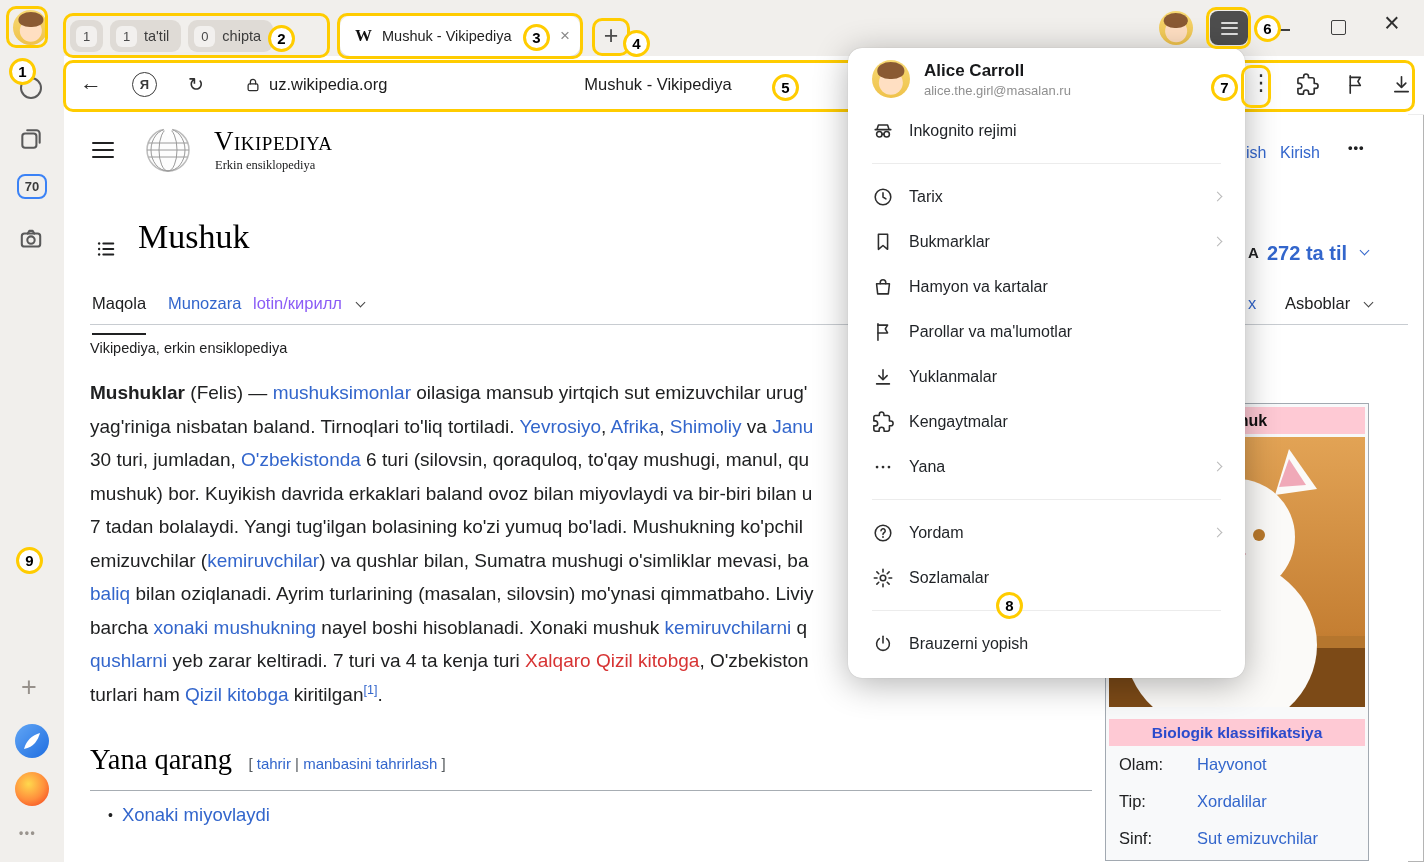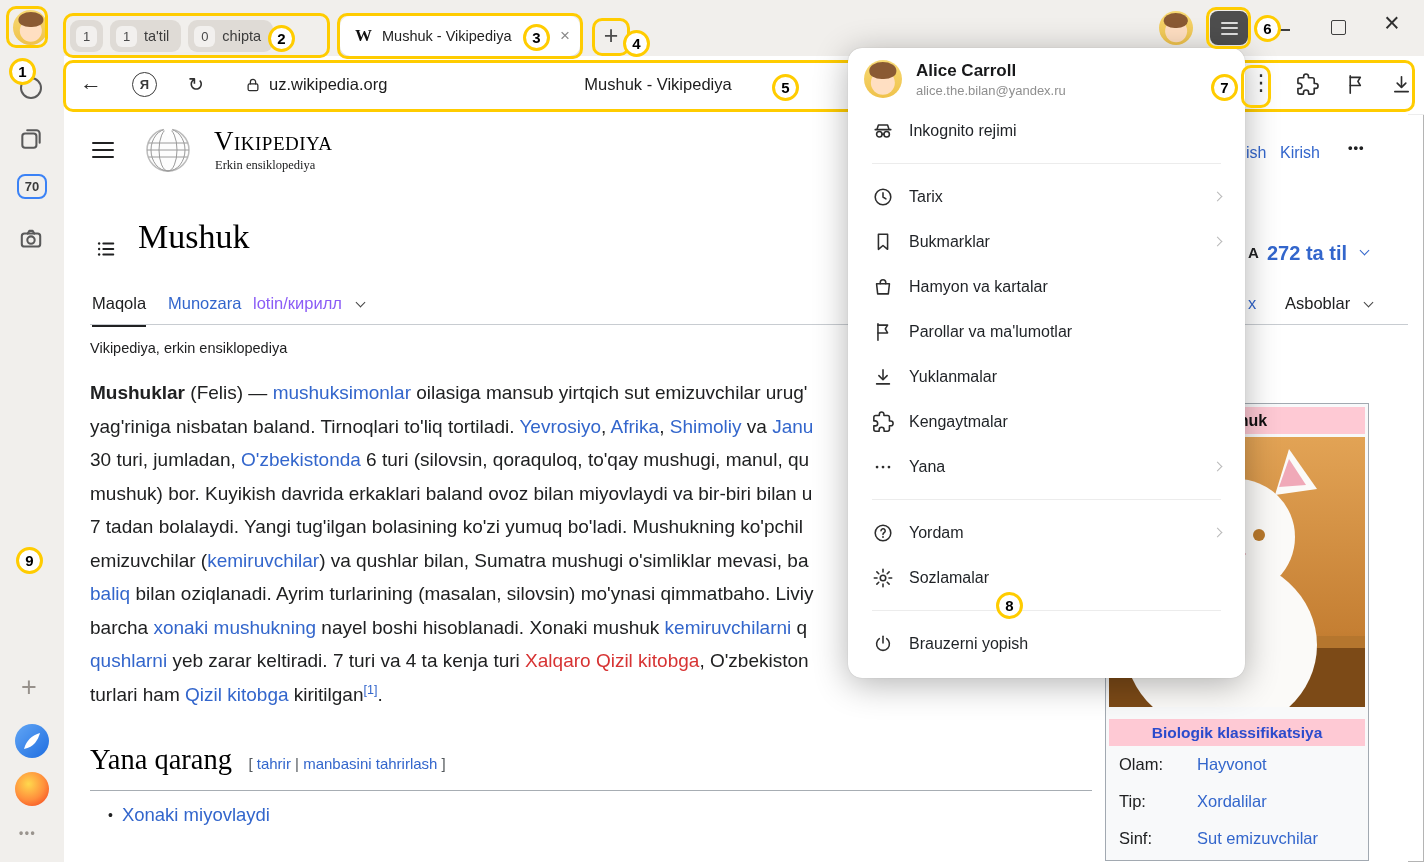--- a/index.html
+++ b/index.html
@@ -73,21 +73,21 @@
   .w-langA{position:absolute;left:1184px;top:130px;font-size:15px;color:#202122;font-weight:bold}
   .w-langs{position:absolute;left:1203px;top:128px;font-size:20px;font-weight:bold;color:#3366cc}
   .chev{display:inline-block;width:7px;height:7px;border-right:1.8px solid #555;border-bottom:1.8px solid #555;box-sizing:border-box}
   .chev-d{transform:rotate(45deg)}
   .chev-r{transform:rotate(-45deg)}
   .chev-blue{border-color:#3366cc}
   .chev-gray{border-color:#b9b9b9}
 
   .w-tabs-rule{position:absolute;left:26px;top:210px;width:1318px;height:1px;background:#c8ccd1}
   .w-tab{position:absolute;top:180px;font-size:16.5px}
-  .w-tab-active{color:#202122;border-bottom:2.5px solid #202122;padding-bottom:12px}
+  .w-tab-active{color:#202122;border-bottom:2.5px solid #202122;padding-bottom:20px}
   .w-subtitle{position:absolute;left:26px;top:226px;font-size:14.5px;color:#202122}
 
   .w-para{position:absolute;left:26px;top:262px}
   .pline{height:33.5px;line-height:33.5px;white-space:nowrap;font-size:19px;color:#202122}
   .seg-b{font-weight:bold}
   .seg-l{color:#3366cc}
   .seg-r{color:#d73333}
   .seg-sup{font-size:12.5px;vertical-align:super;line-height:0;color:#3366cc}
 
   .w-h2wrap{position:absolute;left:26px;top:630px}
@@ -103,21 +103,21 @@
   .ib-title{height:27px;background:#fec9d4;display:flex;align-items:center;justify-content:center;font-weight:bold;font-size:16px;color:#111}
   .ib-img{height:270px;margin-top:3px;overflow:hidden;line-height:0}
   .ib-bio{height:27px;background:#fec9d4;margin-top:12px;display:flex;align-items:center;justify-content:center;font-weight:bold;font-size:15.5px;color:#2b4bcc}
   .ib-row{display:flex;height:37px;align-items:center;font-size:16.5px}
   .ib-l{width:88px;padding-left:10px;color:#202122;box-sizing:border-box}
   .ib-v{color:#3366cc}
 
   
   .menu{position:absolute;left:848px;top:48px;width:397px;background:#fff;border-radius:14px;z-index:50;
         box-shadow:0 6px 34px rgba(0,0,0,.30),0 0 1px rgba(0,0,0,.25);padding-bottom:12px}
-  .menu-head{display:flex;align-items:flex-start;gap:14px;padding:12px 24px 10px 16px}
+  .menu-head{display:flex;align-items:flex-start;gap:14px;padding:12px 24px 10px 24px}
   .menu-head .avatar{position:relative;width:38px;height:38px;flex:0 0 38px}
   .m-name{font-size:17px;font-weight:bold;color:#17181a;line-height:21px}
   .m-email{font-size:13px;color:#8f8f8f;margin-top:2px}
   .menu-divider{height:1px;background:#ececec;margin:10px 24px}
   .mi{display:flex;align-items:center;height:45px;padding:0 24px;gap:15px}
   .mi-ic{width:22px;height:22px;flex:0 0 22px}
   .mi-ic svg{width:22px;height:22px}
   .mi-lb{font-size:16px;color:#1f2226}
   .mi .chev{margin-left:auto}
 
@@ -360,21 +360,21 @@
       </div>
   </div>
 
 </div>
 
 <div class="menu">
   <div class="menu-head">
     <div class="avatar"></div>
     <div>
       <div class="m-name">Alice Carroll</div>
-      <div class="m-email">alice.the.bilan@yandex.ru</div>
+      <div class="m-email">alice.the.girl@masalan.ru</div>
     </div>
   </div>
   <div id="menu-items">
       <div class="mi">
         <span class="mi-ic"><svg viewBox="0 0 24 24">
             <path d="M5.5 10 7 5.5h10L18.5 10" class="st"></path>
             <path d="M3.5 10.5h17" class="st"></path>
             <circle cx="8" cy="15.5" r="3" class="st"></circle>
             <circle cx="16" cy="15.5" r="3" class="st"></circle>
             <path d="M11 15.5h2" class="st"></path>

